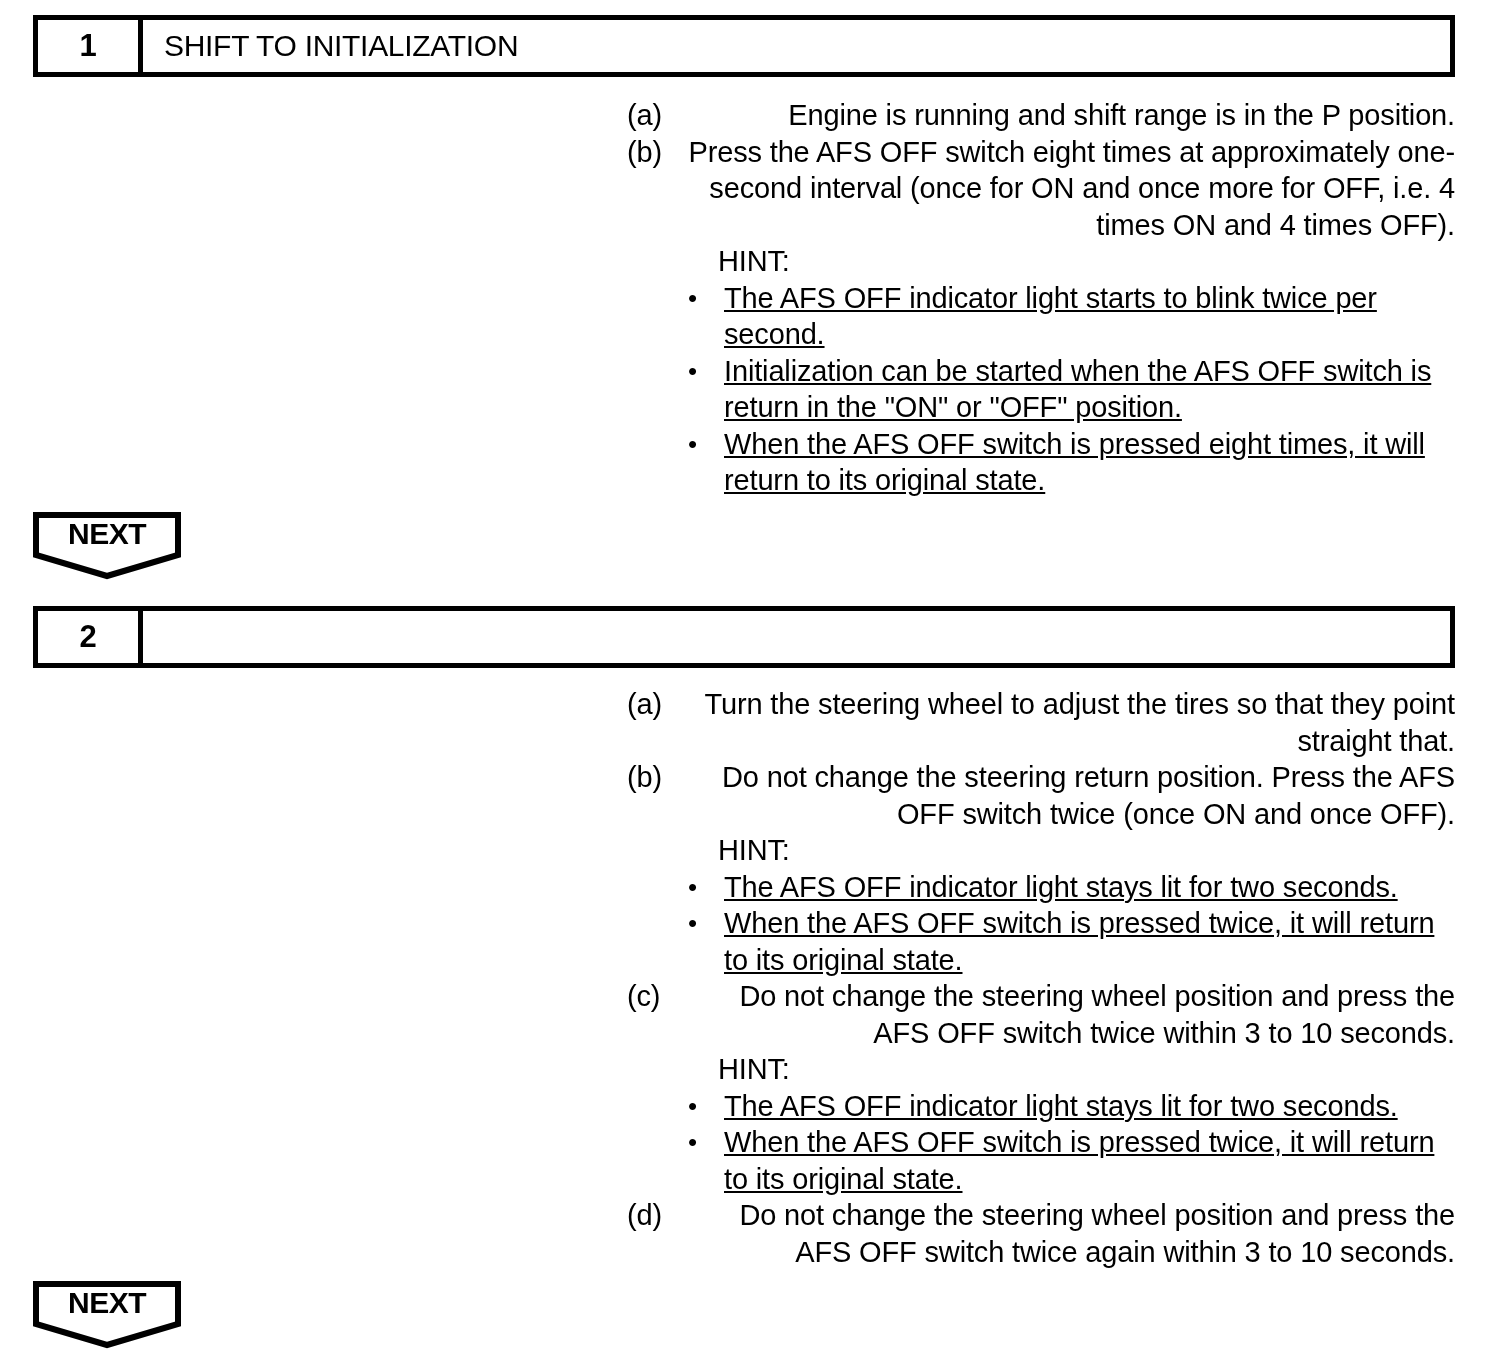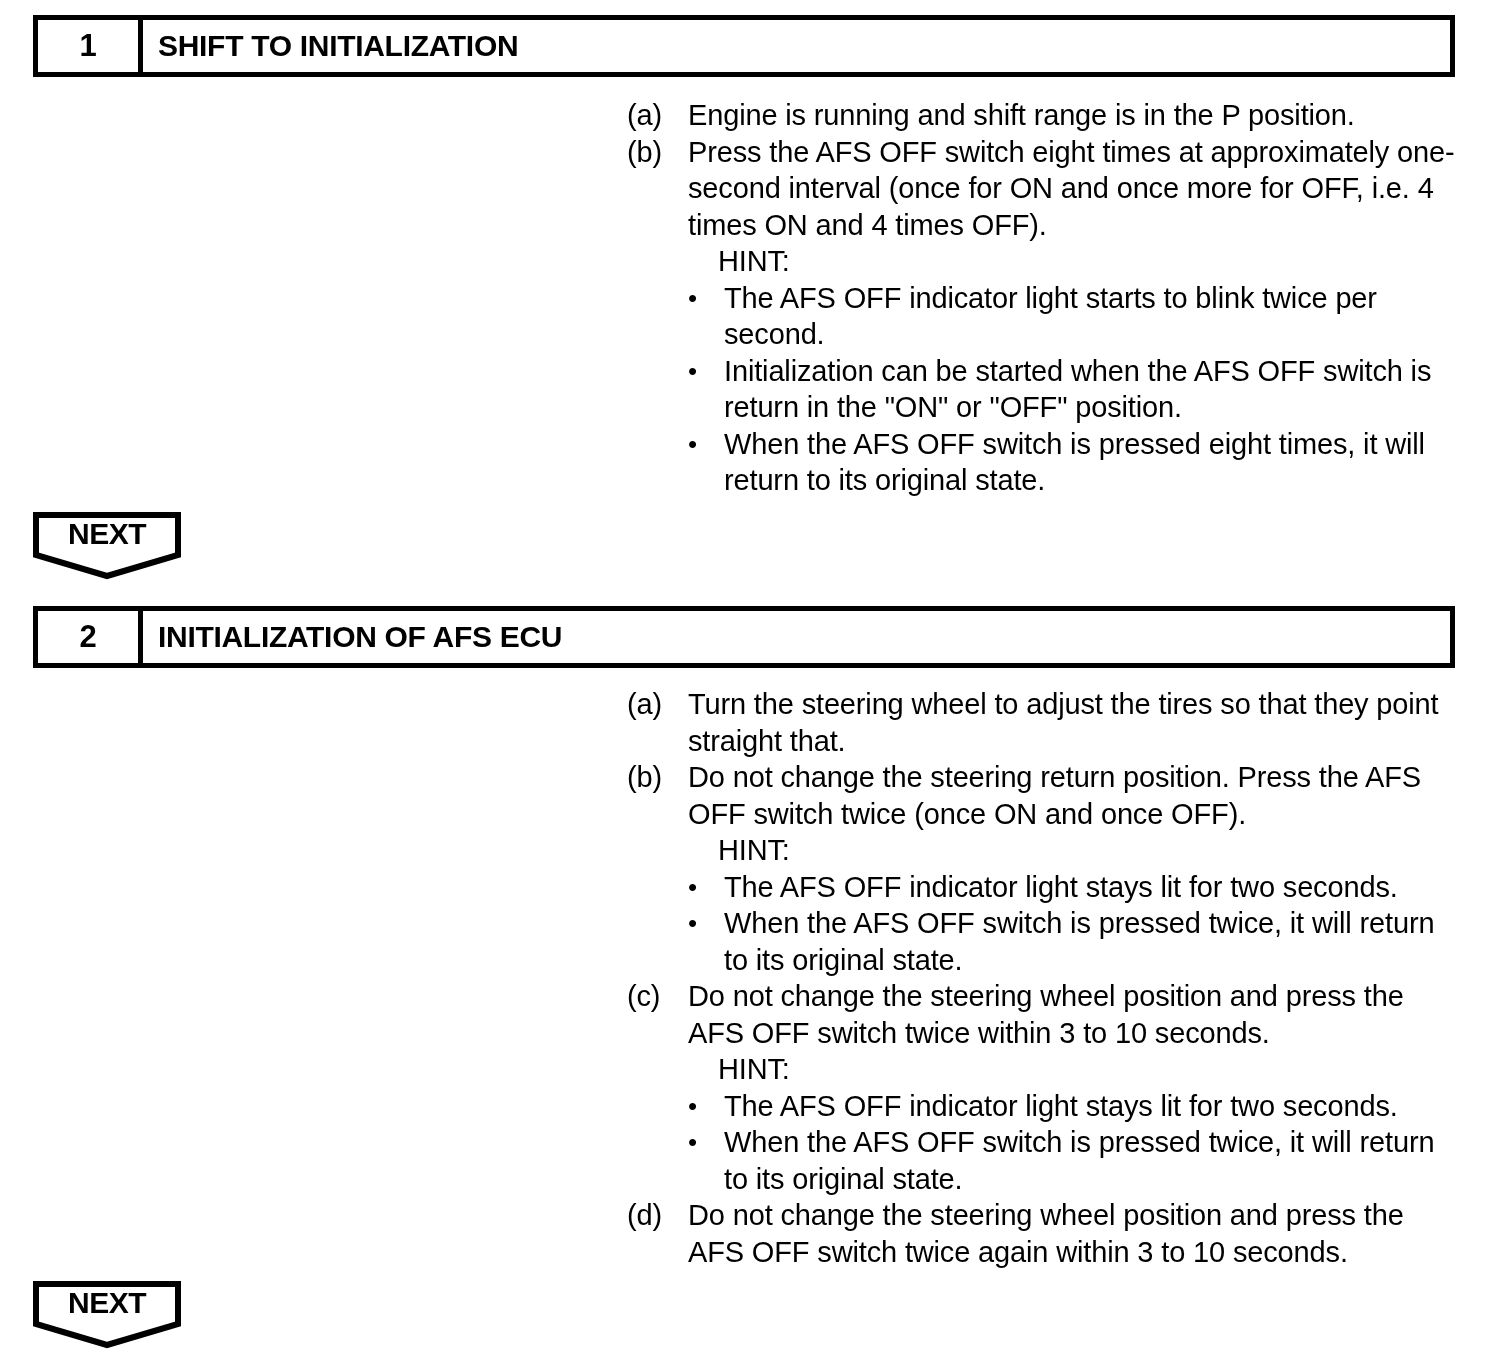--- a/index.html
+++ b/index.html
@@ -42,23 +42,23 @@
     align-items: center;
     justify-content: center;
     font-size: 31px;
     font-weight: bold;
     letter-spacing: 0px;
   }
   .step-title {
     flex: 1;
     display: flex;
     align-items: center;
-    padding-left: 15px;
+    padding-left: 21px;
     font-size: 30px;
-    font-weight: bold;
+    font-weight: normal;
     letter-spacing: -0.3px;
     white-space: nowrap;
   }
 
   
   .step-body {
     position: absolute;
     left: 627px;
     width: 828px;
     font-size: 29px;
@@ -70,20 +70,21 @@
     display: flex;
     align-items: flex-start;
   }
   .item-label {
     width: 61px;
     flex: 0 0 61px;
     white-space: nowrap;
   }
   .item-text {
     flex: 1;
+    text-align: right;
   }
 
   .hint-label {
     margin-left: 91px;
   }
 
   .bullet-list {
     margin-left: 61px;
   }
   .bullet {
@@ -92,20 +93,21 @@
   }
   .bullet-dot {
     width: 36px;
     flex: 0 0 36px;
     text-align: left;
     font-size: 26px;
     line-height: 36.5px;
   }
   .bullet-text {
     flex: 1;
+    text-decoration: underline;
   }
 
   
   .next-arrow {
     position: absolute;
     width: 148px;
     height: 68px;
   }
   .next-arrow svg {
     display: block;
@@ -167,21 +169,20 @@
 
   <div class="next-arrow" style="left:33px; top:512px;">
     <svg viewBox="0 0 148 68" preserveAspectRatio="none">
       <polygon points="3,3 145,3 145,43 74,64 3,43" fill="#ffffff" stroke="#000000" stroke-width="6" stroke-linejoin="miter"></polygon>
     </svg>
     <div class="next-label">NEXT</div>
   </div>
 
   <div class="step-header" style="top:606px;">
     <div class="step-number">2</div>
-    <div class="step-title">INITIALIZATION OF AFS ECU</div>
   </div>
 
   <div class="step-body" style="top:686px;">
 
     <div class="item">
       <div class="item-label">(a)</div>
       <div class="item-text">Turn the steering wheel to adjust the tires so that they point straight that.</div>
     </div>
 
     <div class="item">

